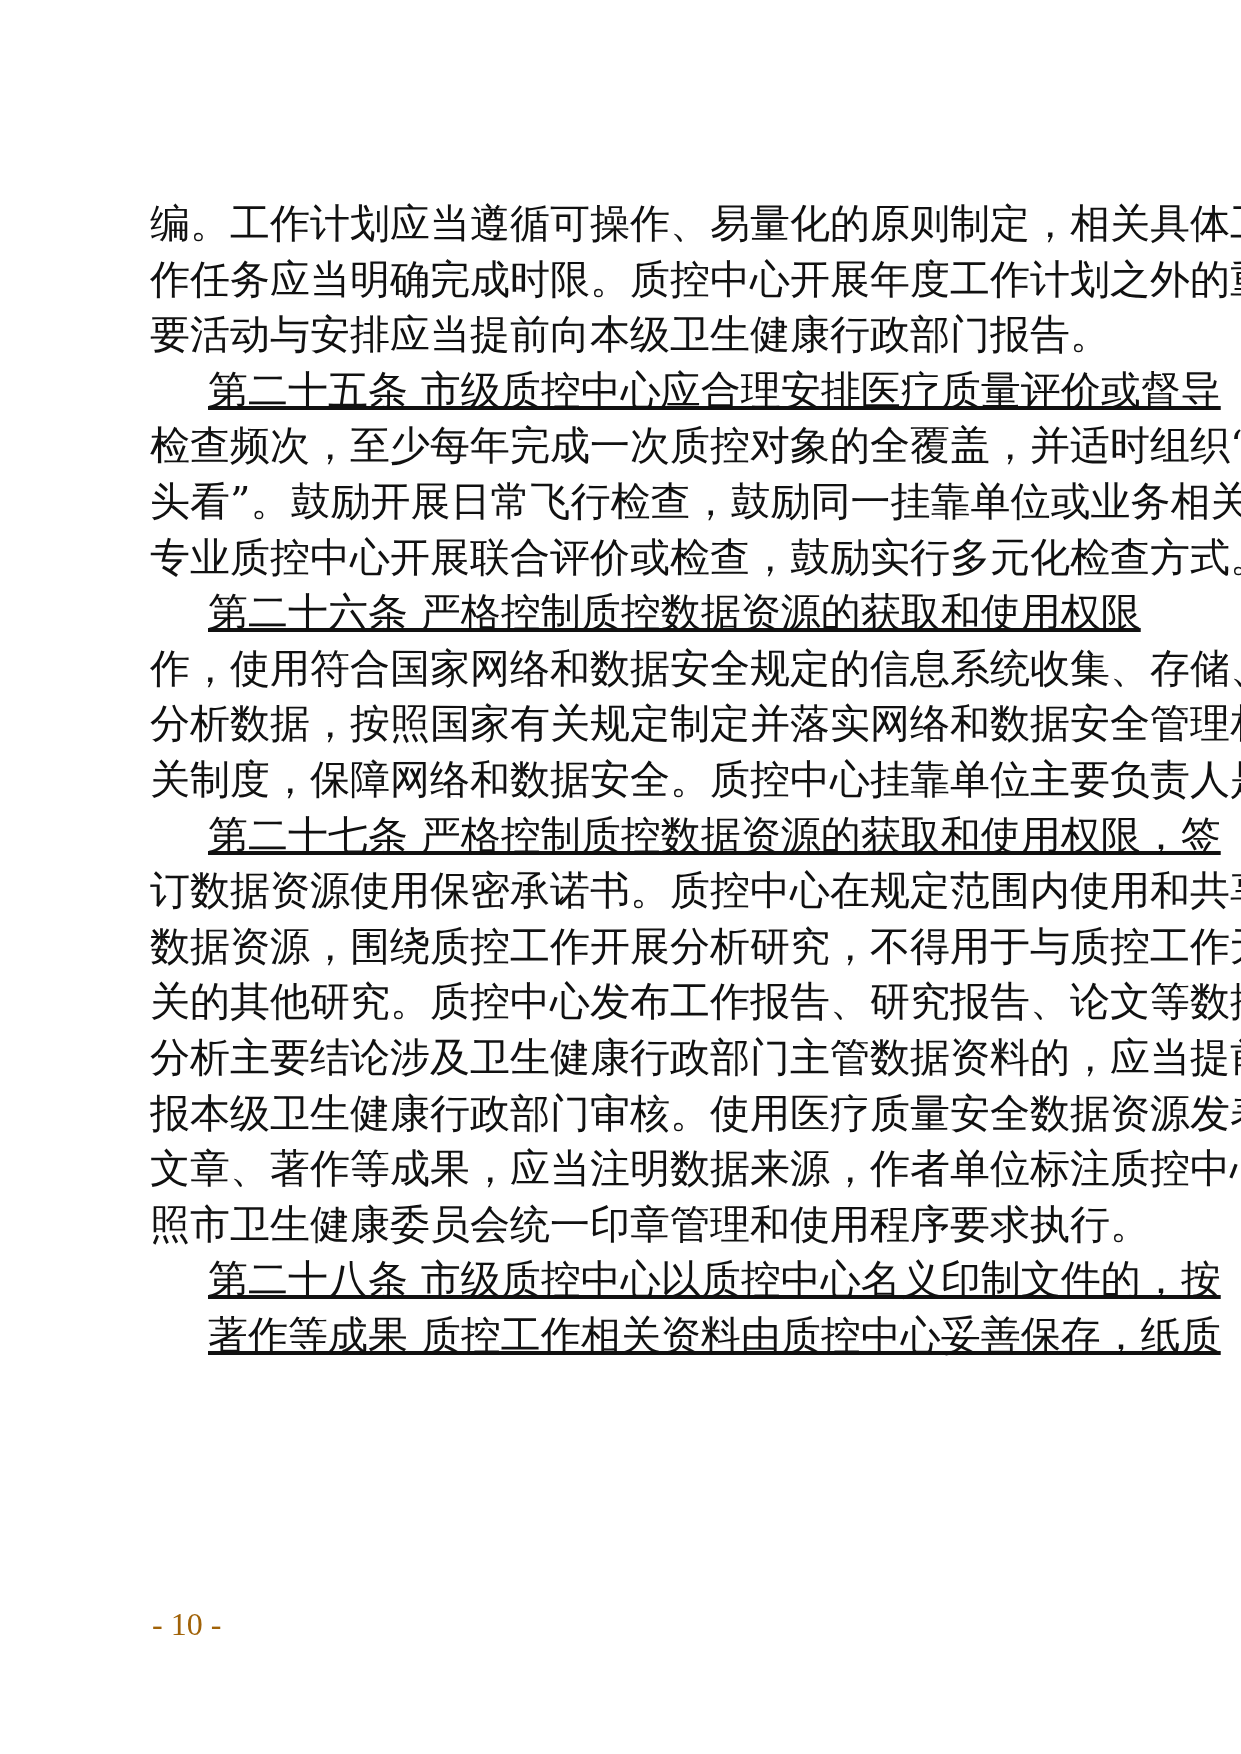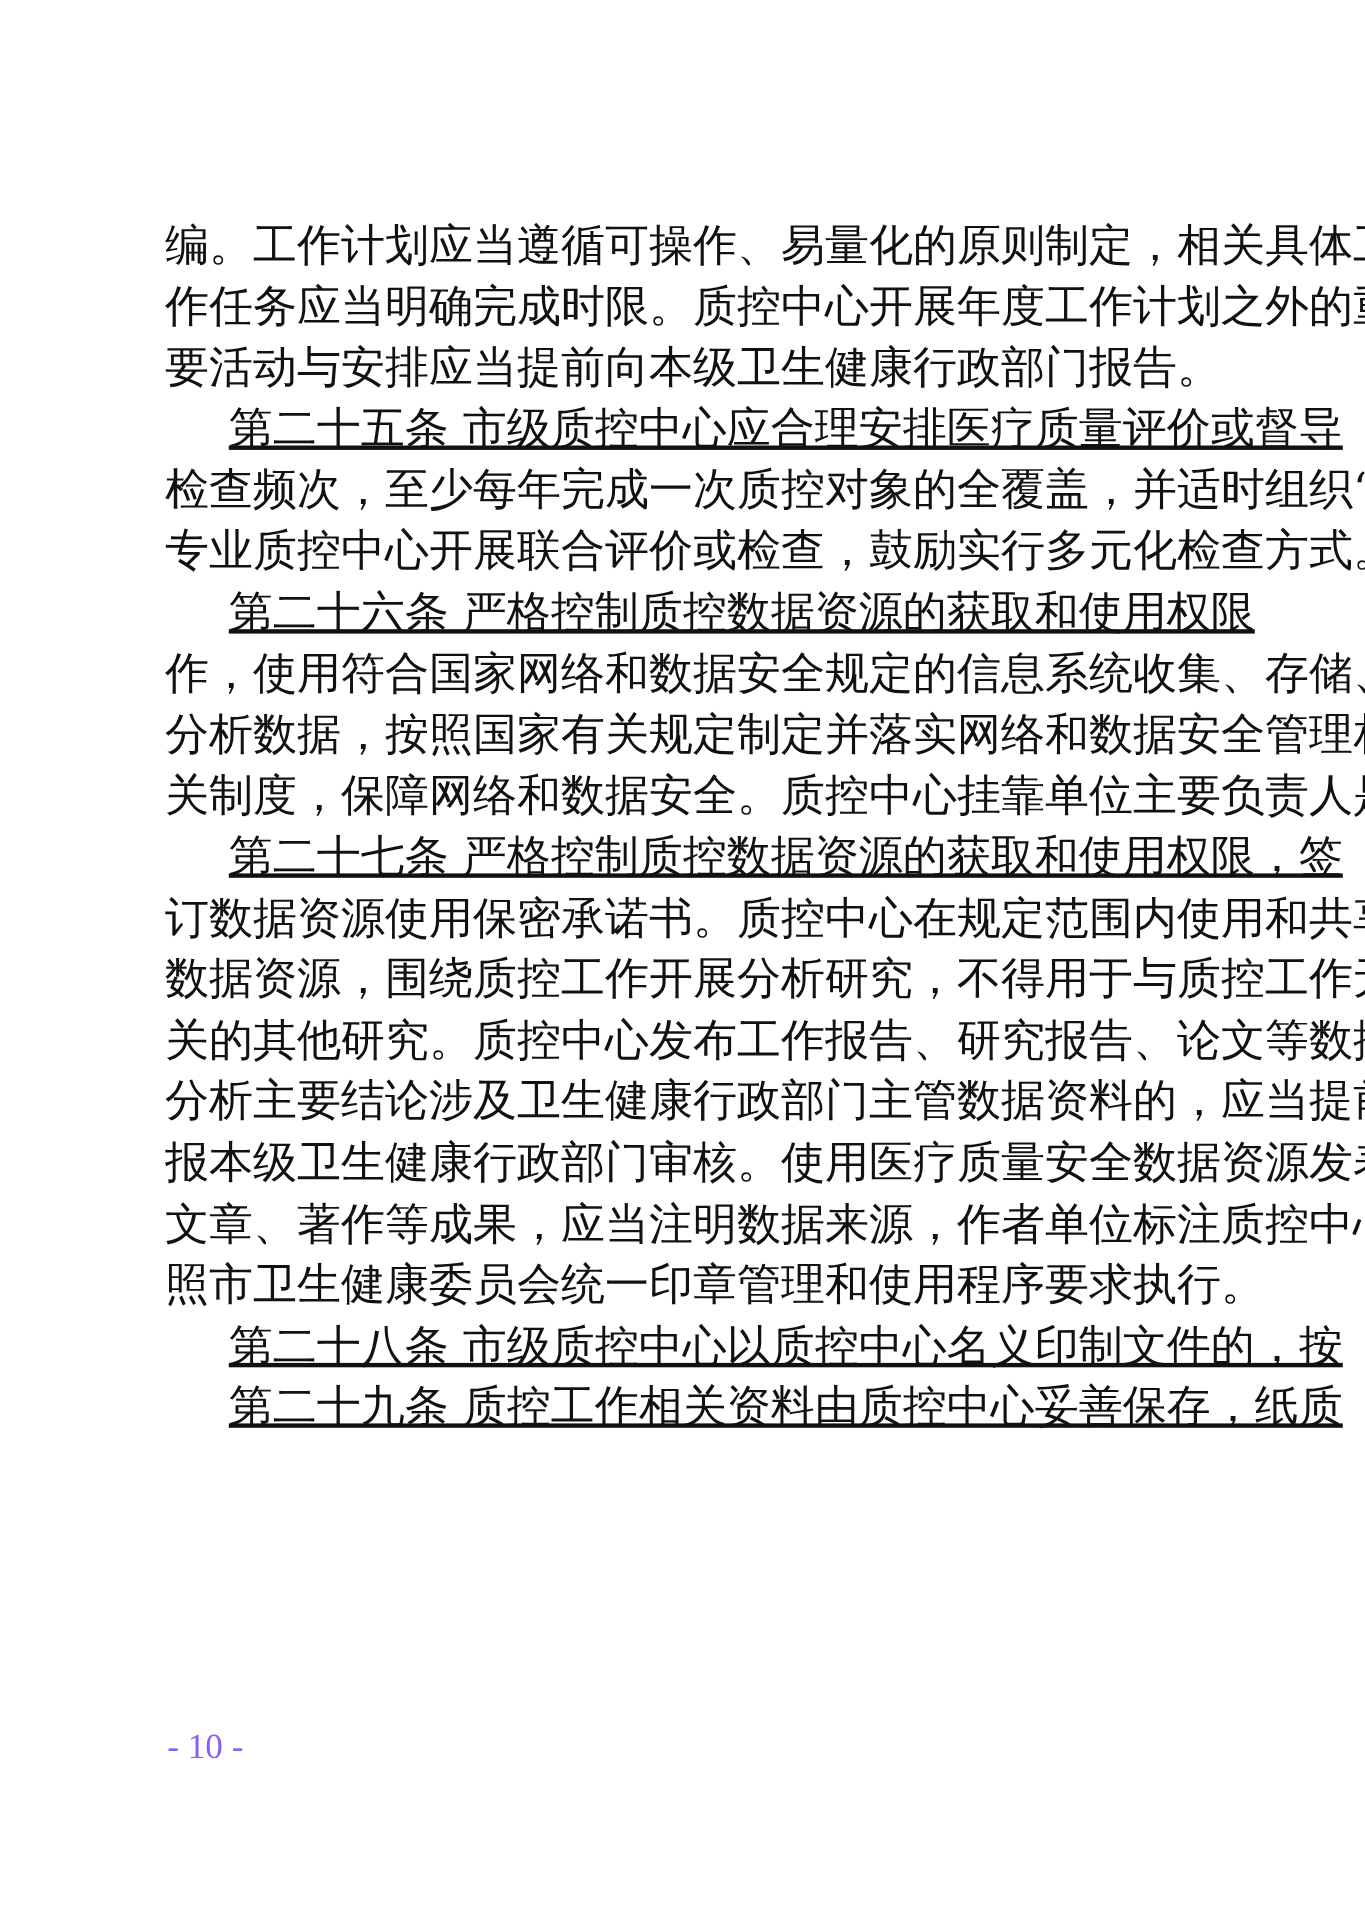--- a/index.html
+++ b/index.html
@@ -12,44 +12,45 @@
     height: 55.6px;
     color:#111111;
     white-space: nowrap;
     text-align: justify;
     text-align-last: justify;
     letter-spacing: 0;
   }
   .line.last { text-align-last: left; }
   .line.indent { padding-left: 58px; text-decoration: underline; }
   .pagenum {
-    position:absolute; left:152px; top:1569px;
+    position:absolute; left:152px; top:1606px;
     font-family: "Liberation Serif", "DejaVu Serif", serif;
-    font-size: 32px; color:#8b5cf6;
+    font-size: 32px; color:#a16207;
   }
 </style>
 </head>
 <body>
 
 <div class="page">
   <div class="line">编。工作计划应当遵循可操作、易量化的原则制定，相关具体工</div>
   <div class="line">作任务应当明确完成时限。质控中心开展年度工作计划之外的重</div>
   <div class="line last">要活动与安排应当提前向本级卫生健康行政部门报告。</div>
   <div class="line indent">第二十五条 市级质控中心应合理安排医疗质量评价或督导</div>
   <div class="line">检查频次，至少每年完成一次质控对象的全覆盖，并适时组织“回</div>
+  <div class="line">头看”。鼓励开展日常飞行检查，鼓励同一挂靠单位或业务相关</div>
   <div class="line last">专业质控中心开展联合评价或检查，鼓励实行多元化检查方式。</div>
   <div class="line indent">第二十六条 严格控制质控数据资源的获取和使用权限</div>
   <div class="line">作，使用符合国家网络和数据安全规定的信息系统收集、存储、</div>
   <div class="line">分析数据，按照国家有关规定制定并落实网络和数据安全管理相</div>
   <div class="line">关制度，保障网络和数据安全。质控中心挂靠单位主要负责人是</div>
   <div class="line indent">第二十七条 严格控制质控数据资源的获取和使用权限，签</div>
   <div class="line">订数据资源使用保密承诺书。质控中心在规定范围内使用和共享</div>
   <div class="line">数据资源，围绕质控工作开展分析研究，不得用于与质控工作无</div>
   <div class="line">关的其他研究。质控中心发布工作报告、研究报告、论文等数据</div>
   <div class="line">分析主要结论涉及卫生健康行政部门主管数据资料的，应当提前</div>
   <div class="line">报本级卫生健康行政部门审核。使用医疗质量安全数据资源发表</div>
   <div class="line last">文章、著作等成果，应当注明数据来源，作者单位标注质控中心。</div>
   <div class="line last">照市卫生健康委员会统一印章管理和使用程序要求执行。</div>
   <div class="line indent">第二十八条 市级质控中心以质控中心名义印制文件的，按</div>
-  <div class="line indent">第二十九条 质控工作相关资料由质控中心妥善保存，纸质</div>
+  <div class="line indent">著作等成果 质控工作相关资料由质控中心妥善保存，纸质</div>
 </div>
 
 <div class="pagenum">- 10 -</div>
 
 </body></html>

